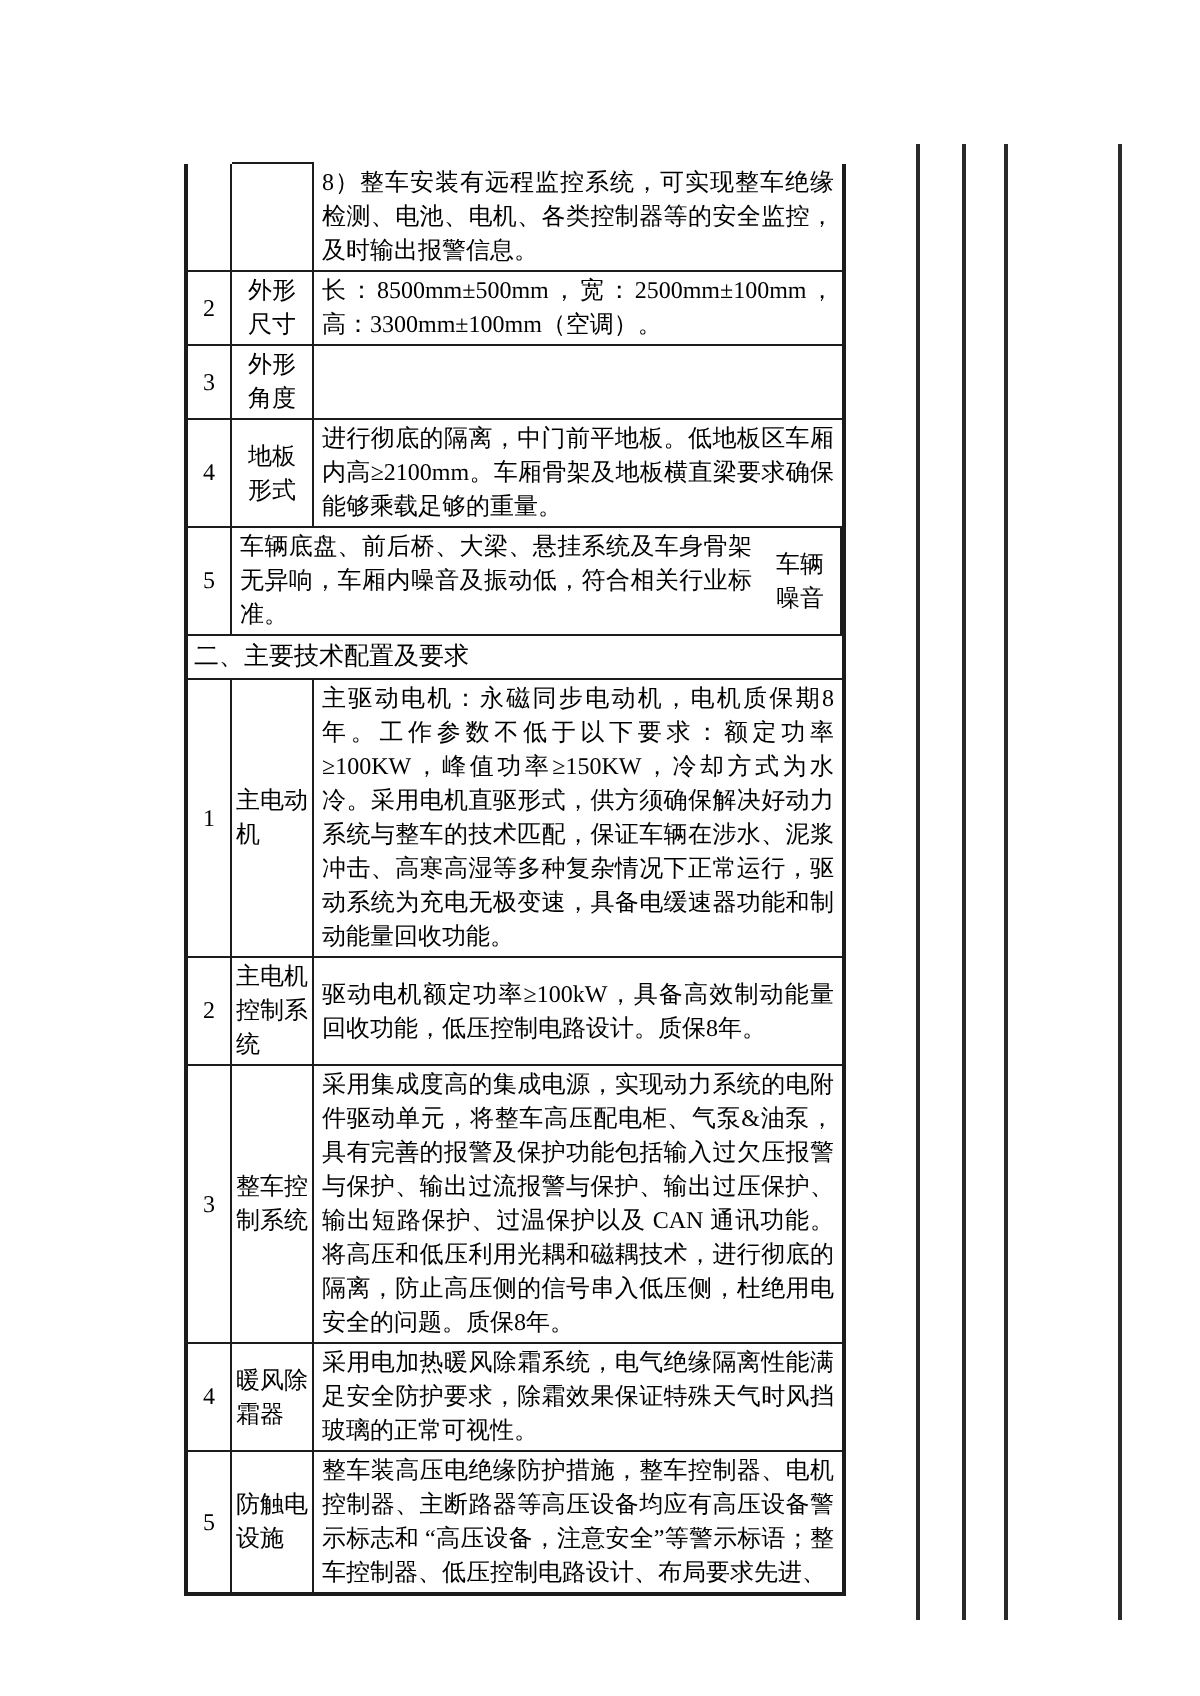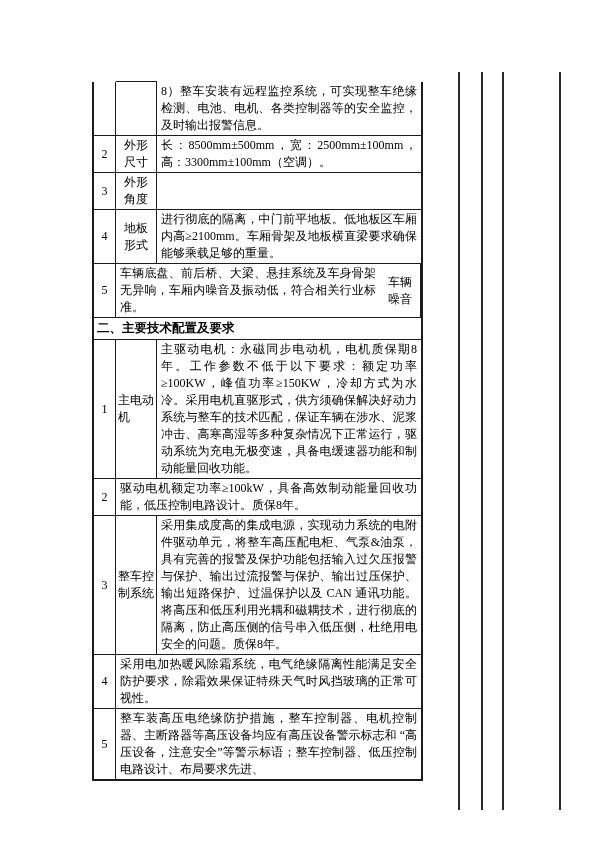--- a/index.html
+++ b/index.html
@@ -17,21 +17,21 @@
             display:flex;align-items:center;justify-content:center;
             font-size:12px;line-height:17px;}
   .cell.label{width:41px;flex:0 0 41px;border-right:1px solid #1c1c1c;
               display:flex;align-items:center;justify-content:center;
               text-align:left;font-size:12px;line-height:17px;
               white-space:pre-line;padding:1px 1px;}
   .cell.label.boxed{border-top:1px solid #1c1c1c;margin-top:-1px;}
   .cell.content{flex:1 1 auto;display:flex;align-items:center;
                 font-size:12px;line-height:17px;padding:1px 4px;}
   .cell.content .ct{display:block;width:100%;text-align:justify;text-justify:inter-character;}
-  .t-row.section{display:block;font-weight:bold;font-size:12.5px;
+  .t-row.section{display:block;font-weight:normal;font-size:12.5px;
                  line-height:19px;padding:1px 3px;}
   .vline{position:absolute;top:72px;width:2px;background:#2a2a2a;height:700px;}
   #vl1{left:458px;} #vl2{left:481px;} #vl3{left:502px;} #vl4{left:559px;}
 </style>
 </head>
 <body>
 
 <div class="page">
 
   <div class="doc-table" id="spec-table">
@@ -83,43 +83,50 @@
       <div class="cell num">1</div>
       <div class="cell label">主电动
 机</div>
       <div class="cell content">
           <span class="ct">主驱动电机：永磁同步电动机，电机质保期8年。工作参数不低于以下要求：额定功率≥100KW，峰值功率≥150KW，冷却方式为水冷。采用电机直驱形式，供方须确保解决好动力系统与整车的技术匹配，保证车辆在涉水、泥浆冲击、高寒高湿等多种复杂情况下正常运行，驱动系统为充电无极变速，具备电缓速器功能和制动能量回收功能。</span>
         </div>
     </div>
 
     <div class="t-row">
       <div class="cell num">2</div>
+      <div class="cell label">主电机
+控制系
+统</div>
       <div class="cell content">
           <span class="ct">驱动电机额定功率≥100kW，具备高效制动能量回收功能，低压控制电路设计。质保8年。</span>
         </div>
     </div>
 
     <div class="t-row">
       <div class="cell num">3</div>
       <div class="cell label">整车控
 制系统</div>
       <div class="cell content">
           <span class="ct">采用集成度高的集成电源，实现动力系统的电附件驱动单元，将整车高压配电柜、气泵&amp;油泵，具有完善的报警及保护功能包括输入过欠压报警与保护、输出过流报警与保护、输出过压保护、输出短路保护、过温保护以及 CAN 通讯功能。将高压和低压利用光耦和磁耦技术，进行彻底的隔离，防止高压侧的信号串入低压侧，杜绝用电安全的问题。质保8年。</span>
         </div>
     </div>
 
     <div class="t-row">
       <div class="cell num">4</div>
+      <div class="cell label">暖风除
+霜器</div>
       <div class="cell content">
           <span class="ct">采用电加热暖风除霜系统，电气绝缘隔离性能满足安全防护要求，除霜效果保证特殊天气时风挡玻璃的正常可视性。</span>
         </div>
     </div>
 
     <div class="t-row">
       <div class="cell num">5</div>
+      <div class="cell label">防触电
+设施</div>
       <div class="cell content">
           <span class="ct">整车装高压电绝缘防护措施，整车控制器、电机控制器、主断路器等高压设备均应有高压设备警示标志和 “高压设备，注意安全”等警示标语；整车控制器、低压控制电路设计、布局要求先进、</span>
         </div>
     </div>
 
   </div>
 
   <div class="vline" id="vl1" style="height: 738px;"></div>
   <div class="vline" id="vl2" style="height: 738px;"></div>
   <div class="vline" id="vl3" style="height: 738px;"></div>

